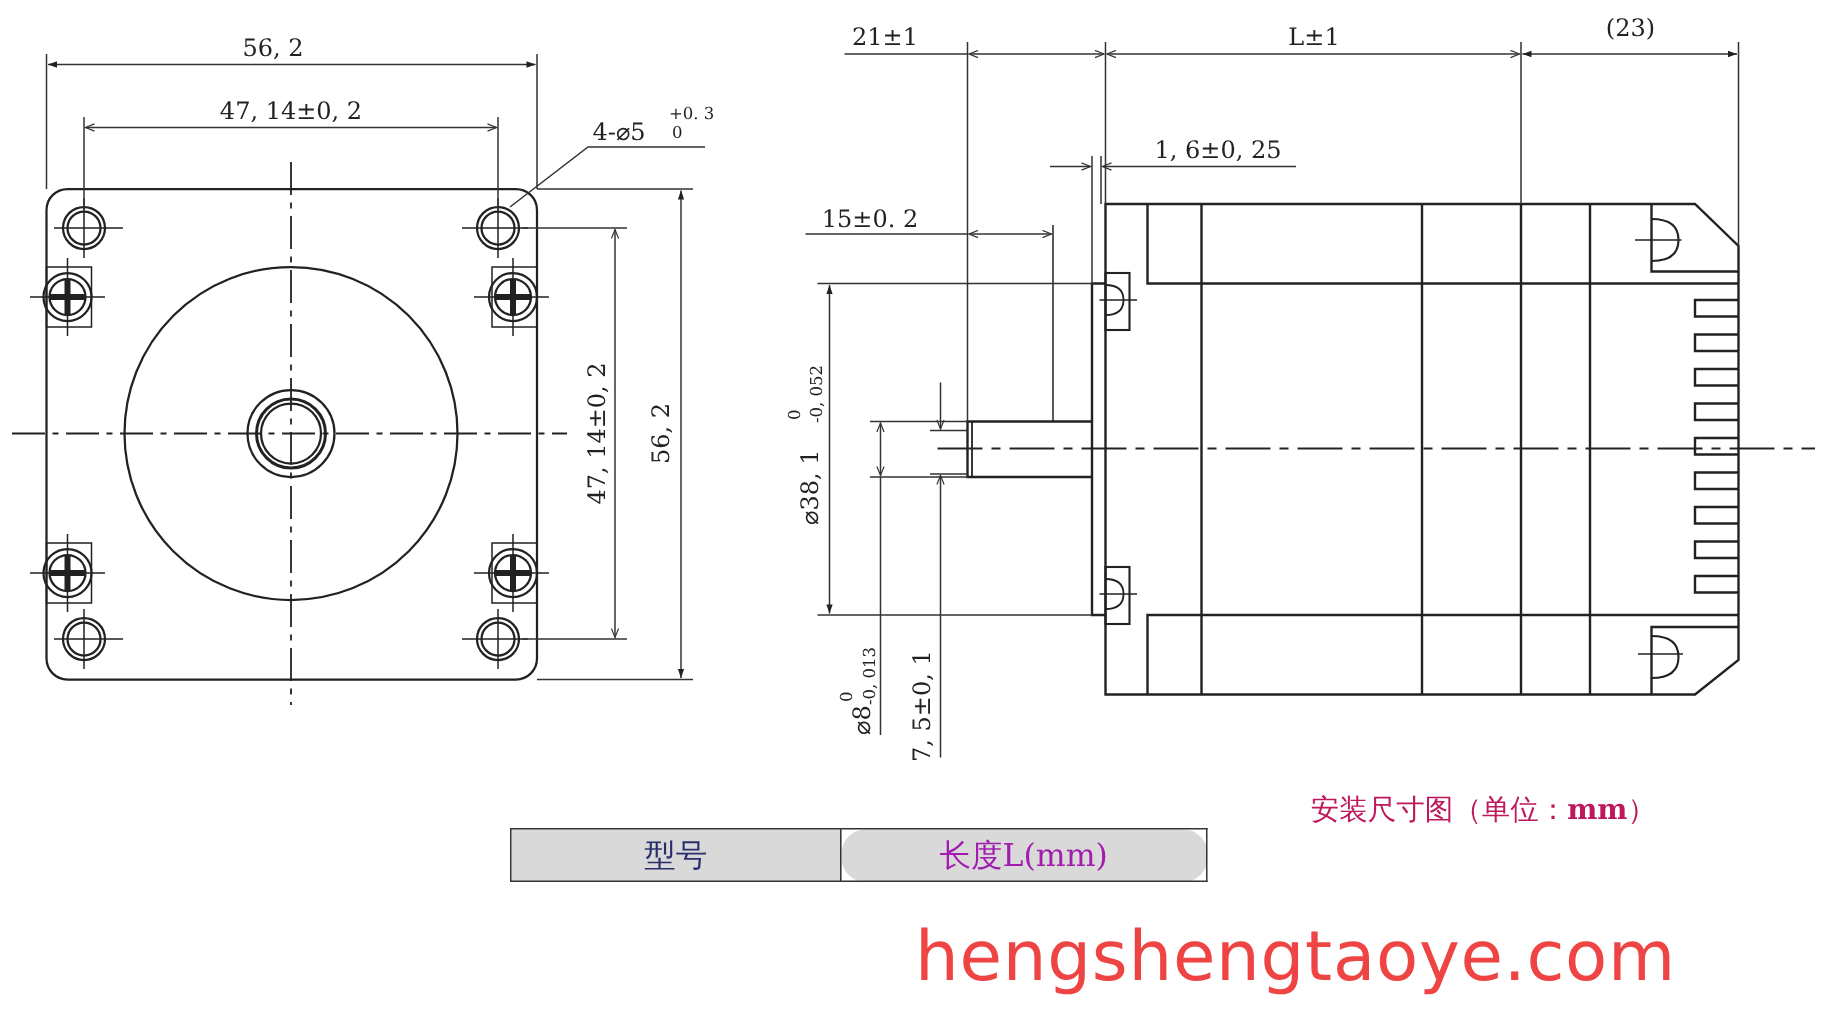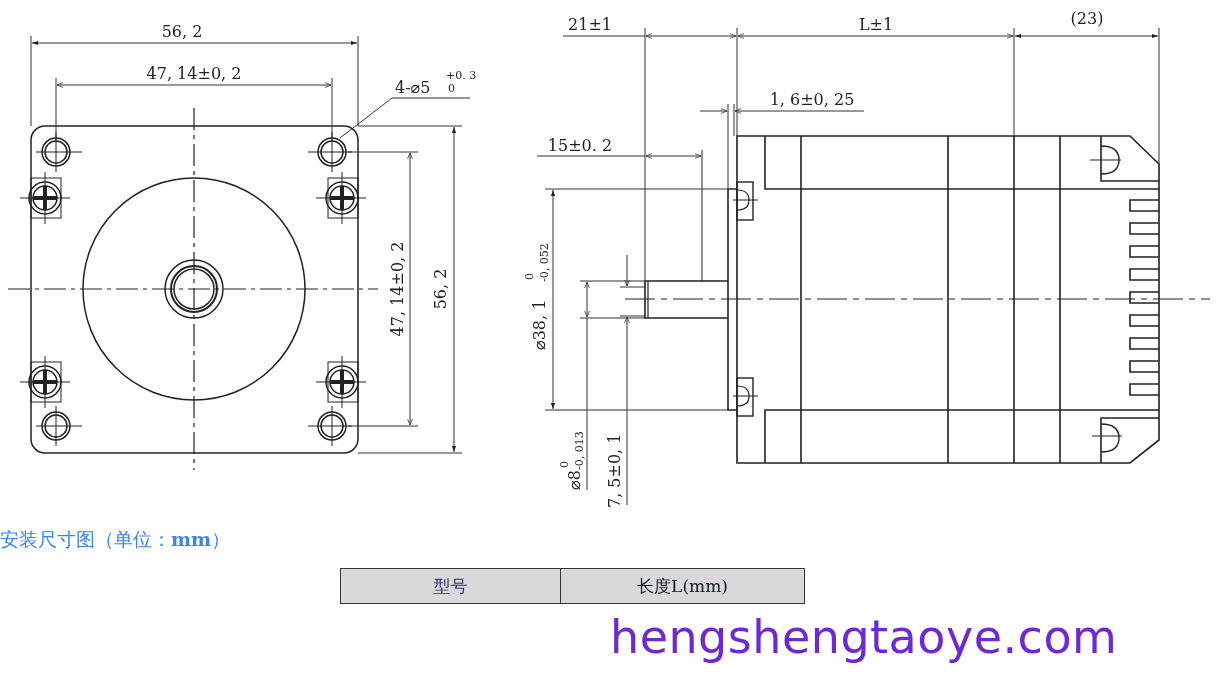--- a/index.html
+++ b/index.html
@@ -1,33 +1,33 @@
 <!DOCTYPE html>
 <html><head>
 <meta charset="utf-8">
 <style>
   html, body { margin: 0; padding: 0; background: #ffffff; }
   body { width: 1217px; height: 690px; position: relative; overflow: hidden;
          font-family: "DejaVu Serif", "Liberation Serif", serif; color: #1a1a1a; }
   #drawing { position: absolute; left: 0; top: 0; width: 1217px; height: 520px; }
   .dim-text { font-family: "DejaVu Serif", "Liberation Serif", serif; font-size: 16px; fill: #222; }
   .dim-small { font-family: "DejaVu Serif", "Liberation Serif", serif; font-size: 11px; fill: #222; }
-  .caption { position: absolute; left: 0; top: 527px; width: 1104px; text-align: left;
-             font-family: "DejaVu Serif", "Liberation Serif", serif; font-size: 19px; color: #3b82f6; }
+  .caption { position: absolute; left: 0; top: 527px; width: 1104px; text-align: right;
+             font-family: "DejaVu Serif", "Liberation Serif", serif; font-size: 19px; color: #be185d; }
   .caption .unit { font-weight: bold; }
-  table.spec { position: absolute; left: 340px; top: 568px; border-collapse: collapse;
-               font-family: "DejaVu Serif", "Liberation Serif", serif; font-size: 17px; }
+  table.spec { position: absolute; left: 340px; top: 552px; border-collapse: collapse;
+               font-family: "DejaVu Serif", "Liberation Serif", serif; font-size: 21px; }
   table.spec th, table.spec td { border: 1px solid #333; text-align: center; padding: 0; }
   table.spec th { background: #d9d9d9; font-weight: normal; height: 34px; color: #2a2f6b; }
-  table.spec th.col2 { color: #0f172a; }
+  table.spec th.col2 { color: #a21caf; border-radius: 16px; }
   table.spec td { height: 37px; color: #222; }
   table.spec .c1 { width: 219px; }
   table.spec .c2 { width: 243px; }
   .watermark { position: absolute; left: 610px; top: 614px; font-family: "DejaVu Sans", "Liberation Sans", sans-serif;
-               font-size: 46px; color: #6d28d9; letter-spacing: 0.5px; line-height: 1; }
+               font-size: 46px; color: #ef4444; letter-spacing: 0.5px; line-height: 1; }
 </style>
 </head>
 <body>
 
 <svg id="drawing" width="1217" height="520" viewBox="0 0 1217 520" xmlns="http://www.w3.org/2000/svg">
   <defs>
     <marker id="arr" viewBox="0 0 10 10" refX="10" refY="5" markerWidth="9" markerHeight="6" orient="auto-start-reverse">
       <path d="M0,1 L10,5 L0,9" fill="none" stroke="#333" stroke-width="1.3"></path>
     </marker>
     <marker id="arrf" viewBox="0 0 10 10" refX="10" refY="5" markerWidth="10" markerHeight="6" orient="auto-start-reverse">

